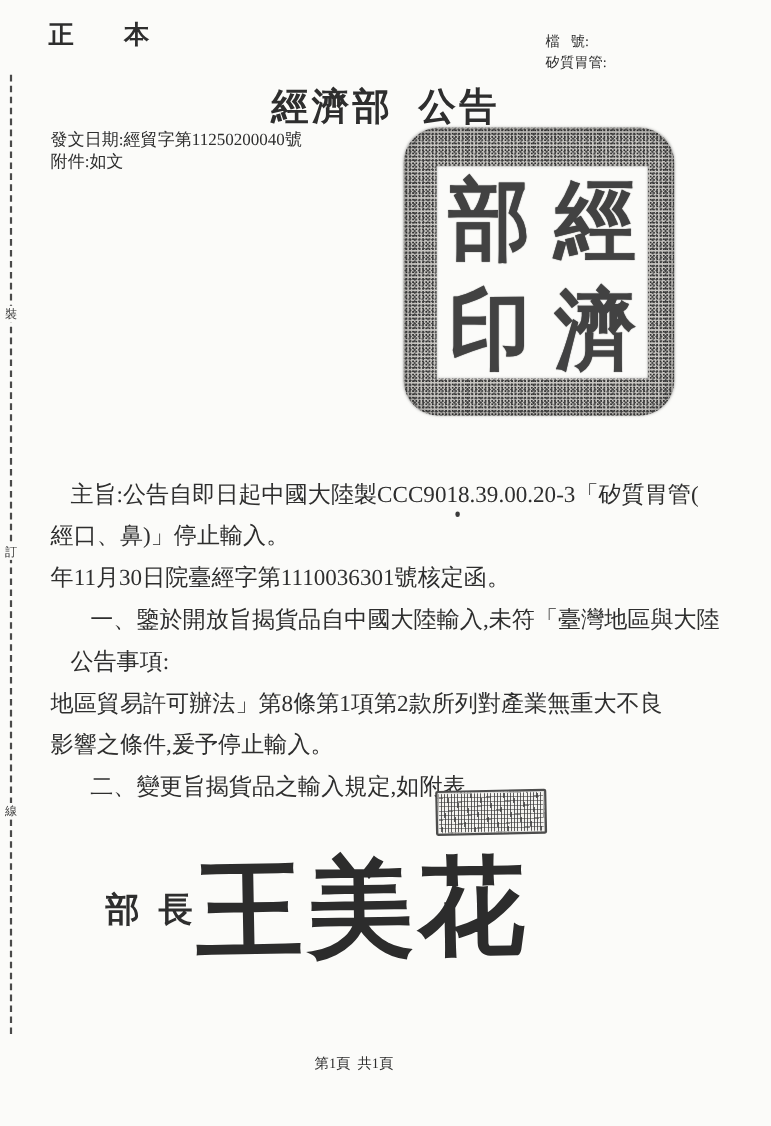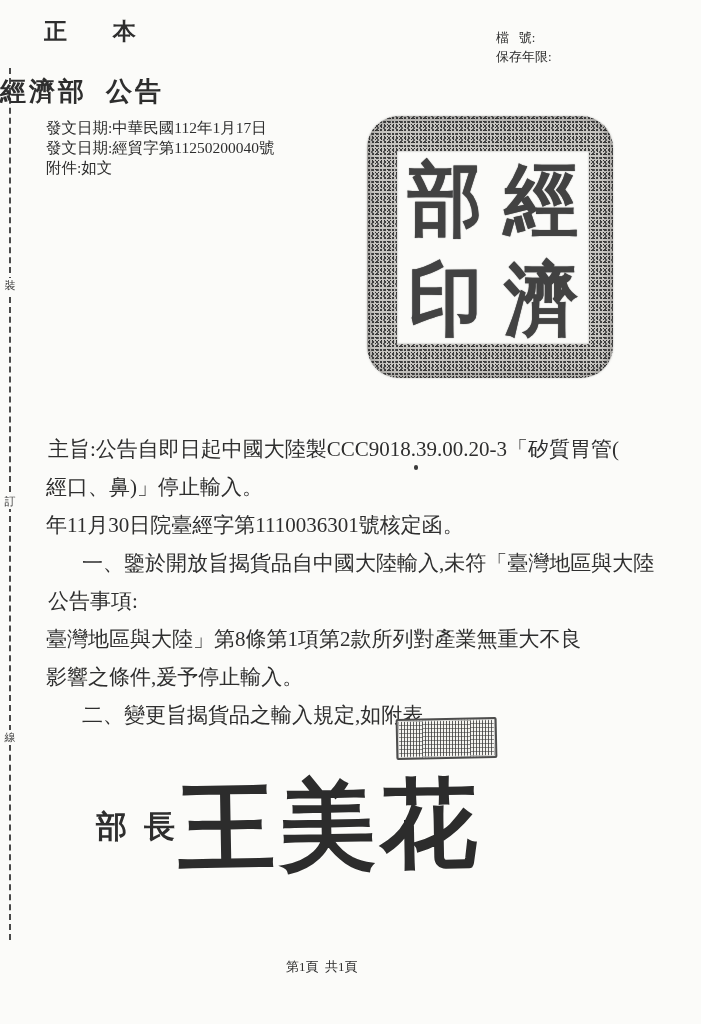--- a/index.html
+++ b/index.html
@@ -9,21 +9,21 @@
     background:#fbfbf9;
     font-family:"Liberation Serif","DejaVu Serif",serif;
     color:#2e2e2e;
     overflow:hidden;
   }
   .pre{white-space:pre;}
 
   
   .copy-label{position:absolute;left:44px;top:16px;font-size:23px;letter-spacing:20px;font-weight:600;}
   .file-box{position:absolute;left:468px;top:28px;font-size:13px;line-height:19px;margin-left:28px;}
-  .doc-title{position:absolute;left:0;top:74px;width:701px;text-align:left;font-size:26px;letter-spacing:3px;font-weight:600;}
+  .doc-title{position:absolute;left:0;top:74px;width:701px;text-align:center;font-size:34px;letter-spacing:3px;font-weight:600;}
 
   .meta{position:absolute;left:46px;top:118px;font-size:15.5px;line-height:20px;}
   .meta div{margin:0;}
 
   
   .seal{
     position:absolute;left:367px;top:116px;width:246px;height:262px;
     border-radius:32px;
     background-color:#c7c5c1;
     background-image:
@@ -43,21 +43,21 @@
   .seal-char{
     display:flex;align-items:center;justify-content:center;
     font-size:74px;color:#424242;font-weight:600;
     transform:scaleY(1.08);
     text-shadow:0 0 1px #4a4a4a;
   }
 
   
   .body-text{position:absolute;left:46px;top:430px;width:614px;font-size:21px;line-height:38px;}
   .ln{white-space:pre;}
-  .ind-0{margin-left:2px;}
+  .ind-0{margin-left:18px;}
   .ind-item{margin-left:36px;}
   .ind-cont{}
 
   
   .approval-stamp{
     position:absolute;left:396px;top:718px;width:97px;height:37px;
     border:2px solid #4d4d4d;border-radius:2px;
     transform:rotate(-1.2deg);
     background-image:
       repeating-linear-gradient(90deg, rgba(55,55,55,.8) 0 1px, transparent 1px 3px),
@@ -93,46 +93,45 @@
 <div class="page">
 
   <div class="binding-line"></div>
   <div class="binding-mark bm-top">裝</div>
   <div class="binding-mark bm-mid">訂</div>
   <div class="binding-mark bm-bot">線</div>
 
   <div class="copy-label pre">正 本</div>
   <div class="file-box">
     <div class="pre">檔   號:</div>
-    <div class="pre">保存年限:</div>
+    <div class="pre">矽質胃管:</div>
   </div>
   <div class="doc-title pre">經濟部  公告</div>
 
   <div class="meta">
-    <div>發文日期:中華民國112年1月17日</div>
     <div>發文日期:經貿字第11250200040號</div>
     <div>附件:如文</div>
   </div>
 
   <div class="seal">
     <div class="seal-inner">
       <div class="seal-char" style="grid-row:1;grid-column:1;">部</div>
       <div class="seal-char" style="grid-row:1;grid-column:2;">經</div>
       <div class="seal-char" style="grid-row:2;grid-column:1;">印</div>
       <div class="seal-char" style="grid-row:2;grid-column:2;">濟</div>
     </div>
   </div>
 
   <div class="body-text">
     <div class="ln ind-0">主旨:公告自即日起中國大陸製CCC9018.39.00.20-3「矽質胃管(</div>
     <div class="ln ind-cont">經口、鼻)」停止輸入。</div>
     <div class="ln ind-cont">年11月30日院臺經字第1110036301號核定函。</div>
     <div class="ln ind-item">一、鑒於開放旨揭貨品自中國大陸輸入,未符「臺灣地區與大陸</div>
     <div class="ln ind-0">公告事項:</div>
-    <div class="ln ind-cont">臺灣地區與大陸」第8條第1項第2款所列對產業無重大不良</div>
+    <div class="ln ind-cont">地區貿易許可辦法」第8條第1項第2款所列對產業無重大不良</div>
     <div class="ln ind-cont">影響之條件,爰予停止輸入。</div>
     <div class="ln ind-item">二、變更旨揭貨品之輸入規定,如附表。</div>
   </div>
 
   <div class="approval-stamp"></div>
 
   <div class="ink-speck"></div>
 
   <div class="minister-title">部長</div>
   <div class="minister-signature">王美花</div>

